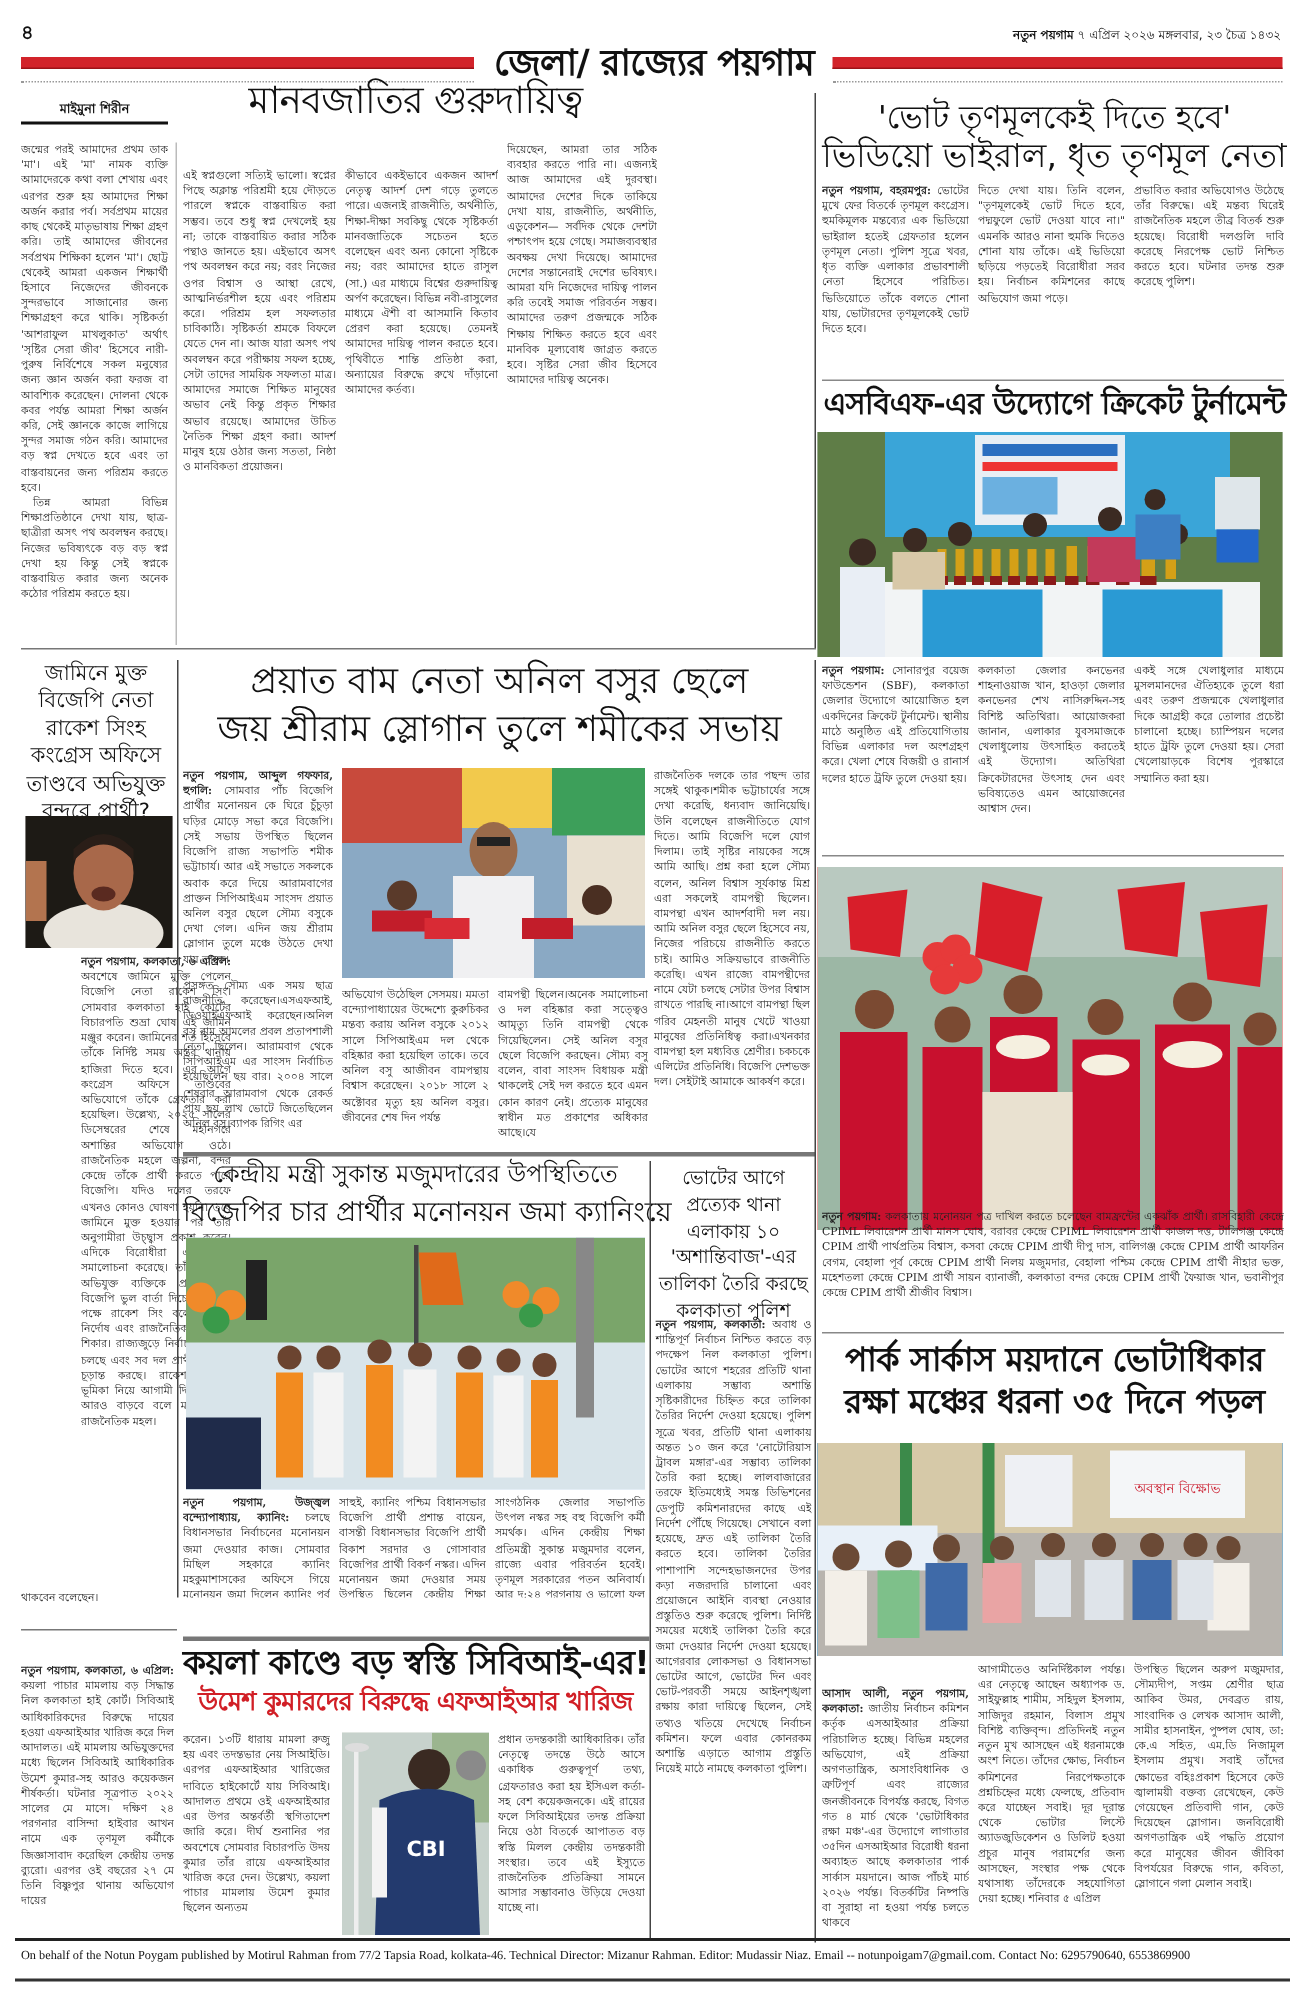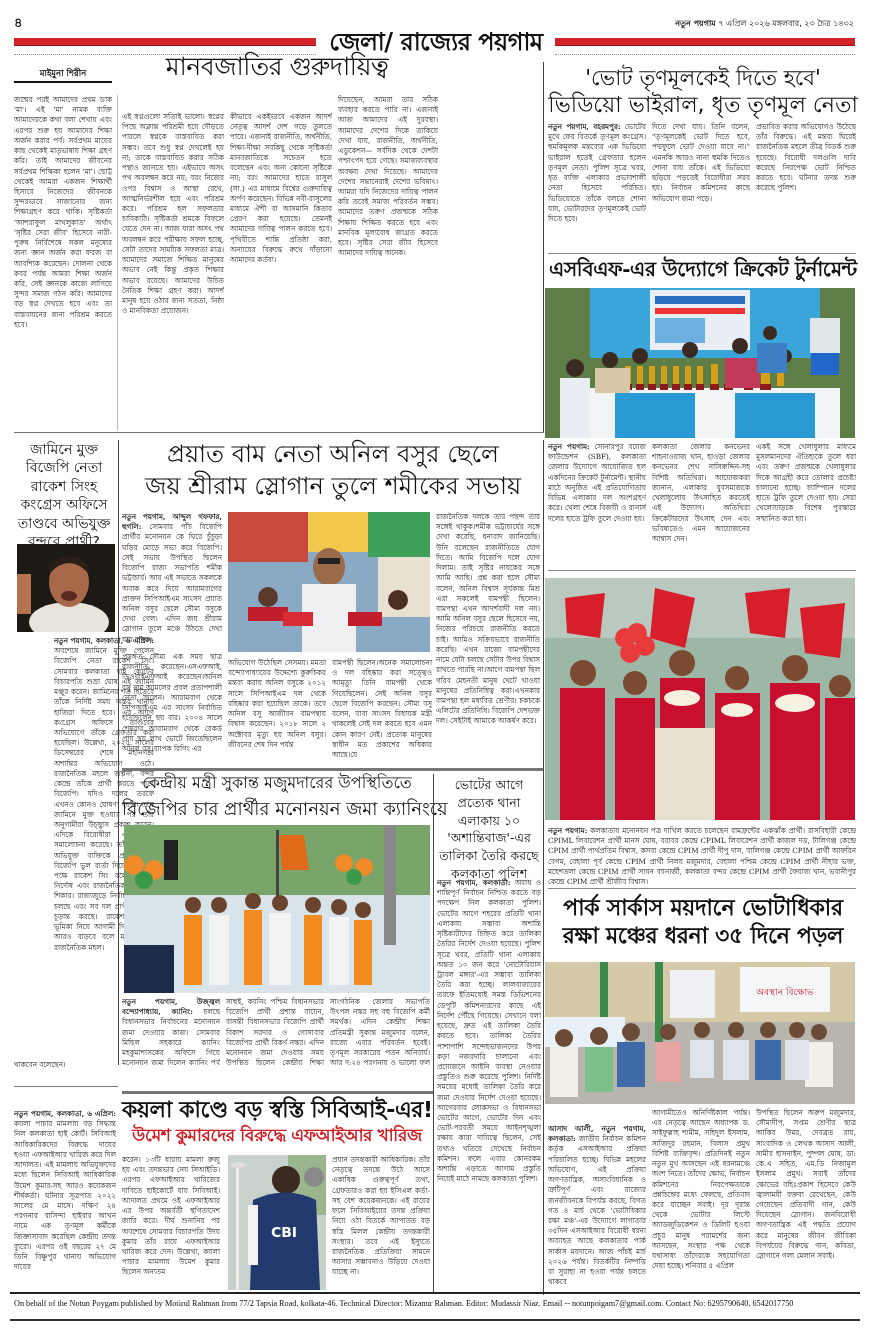--- a/index.html
+++ b/index.html
@@ -29,20 +29,21 @@
 <div class="redbar" style="left:14px;top:38px;width:302px;"></div>
 <div class="redbar" style="left:555px;top:38px;width:300px;"></div>
 <div class="dotted" style="left:14px;top:54px;width:302px;"></div>
 <div class="dotted" style="left:555px;top:54px;width:300px;"></div>
 <div class="hl" style="left:325px;top:28px;width:222px;font-size:24px;font-weight:bold;letter-spacing:-0.5px;">জেলা/ রাজ্যের পয়গাম</div>
 
 <div class="abs" style="left:14px;top:67px;width:98px;text-align:center;font-size:8.5px;font-weight:bold;border-bottom:2px solid #111;padding-bottom:2px;">মাইমুনা শিরীন</div>
 <div class="hl" style="left:118px;top:52px;width:318px;font-size:25px;font-family:'DejaVu Serif',serif;font-weight:normal;letter-spacing:-0.5px;">মানবজাতির গুরুদায়িত্ব</div>
 <div class="txt abs" style="left:14px;top:95px;width:98px;height:335px;">
     <p>জন্মের পরই আমাদের প্রথম ডাক 'মা'। এই 'মা' নামক ব্যক্তি আমাদেরকে কথা বলা শেখায় এবং এরপর শুরু হয় আমাদের শিক্ষা অর্জন করার পর্ব। সর্বপ্রথম মায়ের কাছ থেকেই মাতৃভাষায় শিক্ষা গ্রহণ করি। তাই আমাদের জীবনের সর্বপ্রথম শিক্ষিকা হলেন 'মা'। ছোট্ট থেকেই আমরা একজন শিক্ষার্থী হিসাবে নিজেদের জীবনকে সুন্দরভাবে সাজানোর জন্য শিক্ষাগ্রহণ করে থাকি। সৃষ্টিকর্তা 'আশরাফুল মাখলুকাত' অর্থাৎ 'সৃষ্টির সেরা জীব' হিসেবে নারী-পুরুষ নির্বিশেষে সকল মনুষ্যের জন্য জ্ঞান অর্জন করা ফরজ বা আবশ্যিক করেছেন। দোলনা থেকে কবর পর্যন্ত আমরা শিক্ষা অর্জন করি, সেই জ্ঞানকে কাজে লাগিয়ে সুন্দর সমাজ গঠন করি। আমাদের বড় স্বপ্ন দেখতে হবে এবং তা বাস্তবায়নের জন্য পরিশ্রম করতে হবে।</p>
+    <p>তিন্ন আমরা বিভিন্ন শিক্ষাপ্রতিষ্ঠানে দেখা যায়, ছাত্র-ছাত্রীরা অসৎ পথ অবলম্বন করছে। নিজের ভবিষ্যৎকে বড় বড় স্বপ্ন দেখা হয় কিন্তু সেই স্বপ্নকে বাস্তবায়িত করার জন্য অনেক কঠোর পরিশ্রম করতে হয়।</p>
   </div>
 <div class="vr" style="left:117px;top:95px;height:335px;background:#bbb;"></div>
 <div class="txt abs" style="left:122px;top:112px;width:102px;height:318px;">
     <p>এই স্বপ্নগুলো সত্যিই ভালো। স্বপ্নের পিছে অক্লান্ত পরিশ্রমী হয়ে দৌড়তে পারলে স্বপ্নকে বাস্তবায়িত করা সম্ভব। তবে শুধু স্বপ্ন দেখলেই হয় না; তাকে বাস্তবায়িত করার সঠিক পন্থাও জানতে হয়। এইভাবে অসৎ পথ অবলম্বন করে নয়; বরং নিজের ওপর বিশ্বাস ও আস্থা রেখে, আত্মনির্ভরশীল হয়ে এবং পরিশ্রম করে। পরিশ্রম হল সফলতার চাবিকাঠি। সৃষ্টিকর্তা শ্রমকে বিফলে যেতে দেন না। আজ যারা অসৎ পথ অবলম্বন করে পরীক্ষায় সফল হচ্ছে, সেটা তাদের সাময়িক সফলতা মাত্র। আমাদের সমাজে শিক্ষিত মানুষের অভাব নেই কিন্তু প্রকৃত শিক্ষার অভাব রয়েছে। আমাদের উচিত নৈতিক শিক্ষা গ্রহণ করা। আদর্শ মানুষ হয়ে ওঠার জন্য সততা, নিষ্ঠা ও মানবিকতা প্রয়োজন।</p>
   </div>
 <div class="txt abs" style="left:230px;top:112px;width:102px;height:318px;">
     <p>কীভাবে একইভাবে একজন আদর্শ নেতৃত্ব আদর্শ দেশ গড়ে তুলতে পারে। এজন্যই রাজনীতি, অর্থনীতি, শিক্ষা-দীক্ষা সবকিছু থেকে সৃষ্টিকর্তা মানবজাতিকে সচেতন হতে বলেছেন এবং অন্য কোনো সৃষ্টিকে নয়; বরং আমাদের হাতে রাসুল (সা.) এর মাধ্যমে বিশ্বের গুরুদায়িত্ব অর্পণ করেছেন। বিভিন্ন নবী-রাসুলের মাধ্যমে ঐশী বা আসমানি কিতাব প্রেরণ করা হয়েছে। তেমনই আমাদের দায়িত্ব পালন করতে হবে। পৃথিবীতে শান্তি প্রতিষ্ঠা করা, অন্যায়ের বিরুদ্ধে রুখে দাঁড়ানো আমাদের কর্তব্য।</p>
   </div>
 <div class="txt abs" style="left:338px;top:95px;width:100px;height:335px;">
     <p>দিয়েছেন, আমরা তার সঠিক ব্যবহার করতে পারি না। এজন্যই আজ আমাদের এই দুরবস্থা। আমাদের দেশের দিকে তাকিয়ে দেখা যায়, রাজনীতি, অর্থনীতি, এডুকেশন— সর্বদিক থেকে দেশটা পশ্চাৎপদ হয়ে গেছে। সমাজব্যবস্থার অবক্ষয় দেখা দিয়েছে। আমাদের দেশের সন্তানেরাই দেশের ভবিষ্যৎ। আমরা যদি নিজেদের দায়িত্ব পালন করি তবেই সমাজ পরিবর্তন সম্ভব। আমাদের তরুণ প্রজন্মকে সঠিক শিক্ষায় শিক্ষিত করতে হবে এবং মানবিক মূল্যবোধ জাগ্রত করতে হবে। সৃষ্টির সেরা জীব হিসেবে আমাদের দায়িত্ব অনেক।</p>
@@ -279,21 +280,21 @@
         <circle cx="295" cy="108" r="11"></circle>
       </g>
     <g fill="#f5f0e0">
         <ellipse cx="137" cy="120" rx="18" ry="8"></ellipse>
         <ellipse cx="250" cy="125" rx="20" ry="9"></ellipse>
         <ellipse cx="192" cy="132" rx="16" ry="7"></ellipse>
       </g>
     <rect x="110" y="150" width="60" height="92" fill="#e9e1d0"></rect>
   </svg>
 </div>
-<div class="txt abs" style="left:548px;top:826px;width:308px;height:58px;">
+<div class="txt abs" style="left:548px;top:806px;width:308px;height:58px;">
     <p><span class="lead">নতুন পয়গাম:</span> <span>কলকাতায় মনোনয়ন পত্র দাখিল করতে চলেছেন বামফ্রন্টের একঝাঁক প্রার্থী। রাসবিহারী কেন্দ্রে CPIML লিবারেশন প্রার্থী মানস ঘোষ, বরাবর কেন্দ্রে CPIML লিবারেশন প্রার্থী কাজল দত্ত, টালিগঞ্জ কেন্দ্রে CPIM প্রার্থী পার্থপ্রতিম বিশ্বাস, কসবা কেন্দ্রে CPIM প্রার্থী দীপু দাস, বালিগঞ্জ কেন্দ্রে CPIM প্রার্থী আফরিন বেগম, বেহালা পূর্ব কেন্দ্রে CPIM প্রার্থী নিলয় মজুমদার, বেহালা পশ্চিম কেন্দ্রে CPIM প্রার্থী নীহার ভক্ত, মহেশতলা কেন্দ্রে CPIM প্রার্থী সায়ন ব্যানার্জী, কলকাতা বন্দর কেন্দ্রে CPIM প্রার্থী ফৈয়াজ খান, ভবানীপুর কেন্দ্রে CPIM প্রার্থী শ্রীজীব বিশ্বাস।</span></p>
   </div>
 <div class="hr" style="left:548px;top:888px;width:308px;background:#888;"></div>
 
 <div class="hl" style="left:548px;top:895px;width:310px;font-size:22px;font-weight:bold;letter-spacing:-0.3px;">পার্ক সার্কাস ময়দানে ভোটাধিকার</div>
 <div class="hl" style="left:548px;top:923px;width:310px;font-size:22px;font-weight:bold;letter-spacing:-0.3px;">রক্ষা মঞ্চের ধরনা ৩৫ দিনে পড়ল</div>
 <div class="photo" style="left:545px;top:962px;width:310px;height:142px;background:#0369a1;">
   <svg width="310" height="142" viewBox="0 0 310 142">
     <rect width="310" height="142" fill="#b8b4ae"></rect>
     <rect x="0" y="0" width="310" height="60" fill="#d6c9a8"></rect>
@@ -366,14 +367,14 @@
     <rect x="20" y="50" width="10" height="60" fill="#f3f3f3"></rect>
     <text x="56" y="82" font-size="14" font-weight="bold" text-anchor="middle" fill="#fff" font-family="DejaVu Sans, sans-serif">CBI</text>
     <circle cx="86" cy="22" r="10" fill="#8a8a8a"></circle>
   </svg>
 </div>
 <div class="txt abs" style="left:332px;top:1155px;width:98px;height:135px;">
     <p>প্রধান তদন্তকারী আধিকারিক। তাঁর নেতৃত্বে তদন্তে উঠে আসে একাধিক গুরুত্বপূর্ণ তথ্য, গ্রেফতারও করা হয় ইসিএল কর্তা-সহ বেশ কয়েকজনকে। এই রায়ের ফলে সিবিআইয়ের তদন্ত প্রক্রিয়া নিয়ে ওঠা বিতর্কে আপাতত বড় স্বস্তি মিলল কেন্দ্রীয় তদন্তকারী সংস্থার। তবে এই ইস্যুতে রাজনৈতিক প্রতিক্রিয়া সামনে আসার সম্ভাবনাও উড়িয়ে দেওয়া যাচ্ছে না।</p>
   </div>
 
 <div class="hr" style="left:10px;top:1292px;width:850px;height:2px;background:#222;"></div>
-<div class="abs" style="left:14px;top:1298px;width:846px;font-family:'Liberation Serif',serif;font-size:8.2px;white-space:nowrap;overflow:hidden;">On behalf of the Notun Poygam published by Motirul Rahman from 77/2 Tapsia Road, kolkata-46. Technical Director: Mizanur Rahman. Editor: Mudassir Niaz. Email -- notunpoigam7@gmail.com. Contact No: 6295790640, 6542017750</div>
+<div class="abs" style="left:14px;top:1298px;width:846px;font-family:'Liberation Serif',serif;font-size:8.2px;white-space:nowrap;overflow:hidden;">On behalf of the Notun Poygam published by Motirul Rahman from 77/2 Tapsia Road, kolkata-46. Technical Director: Mizanur Rahman. Editor: Mudassir Niaz. Email -- notunpoigam7@gmail.com. Contact No: 6295790640, 6553869900</div>
 <div class="hr" style="left:10px;top:1319px;width:850px;height:2px;background:#333;"></div>
 
 </body></html>

